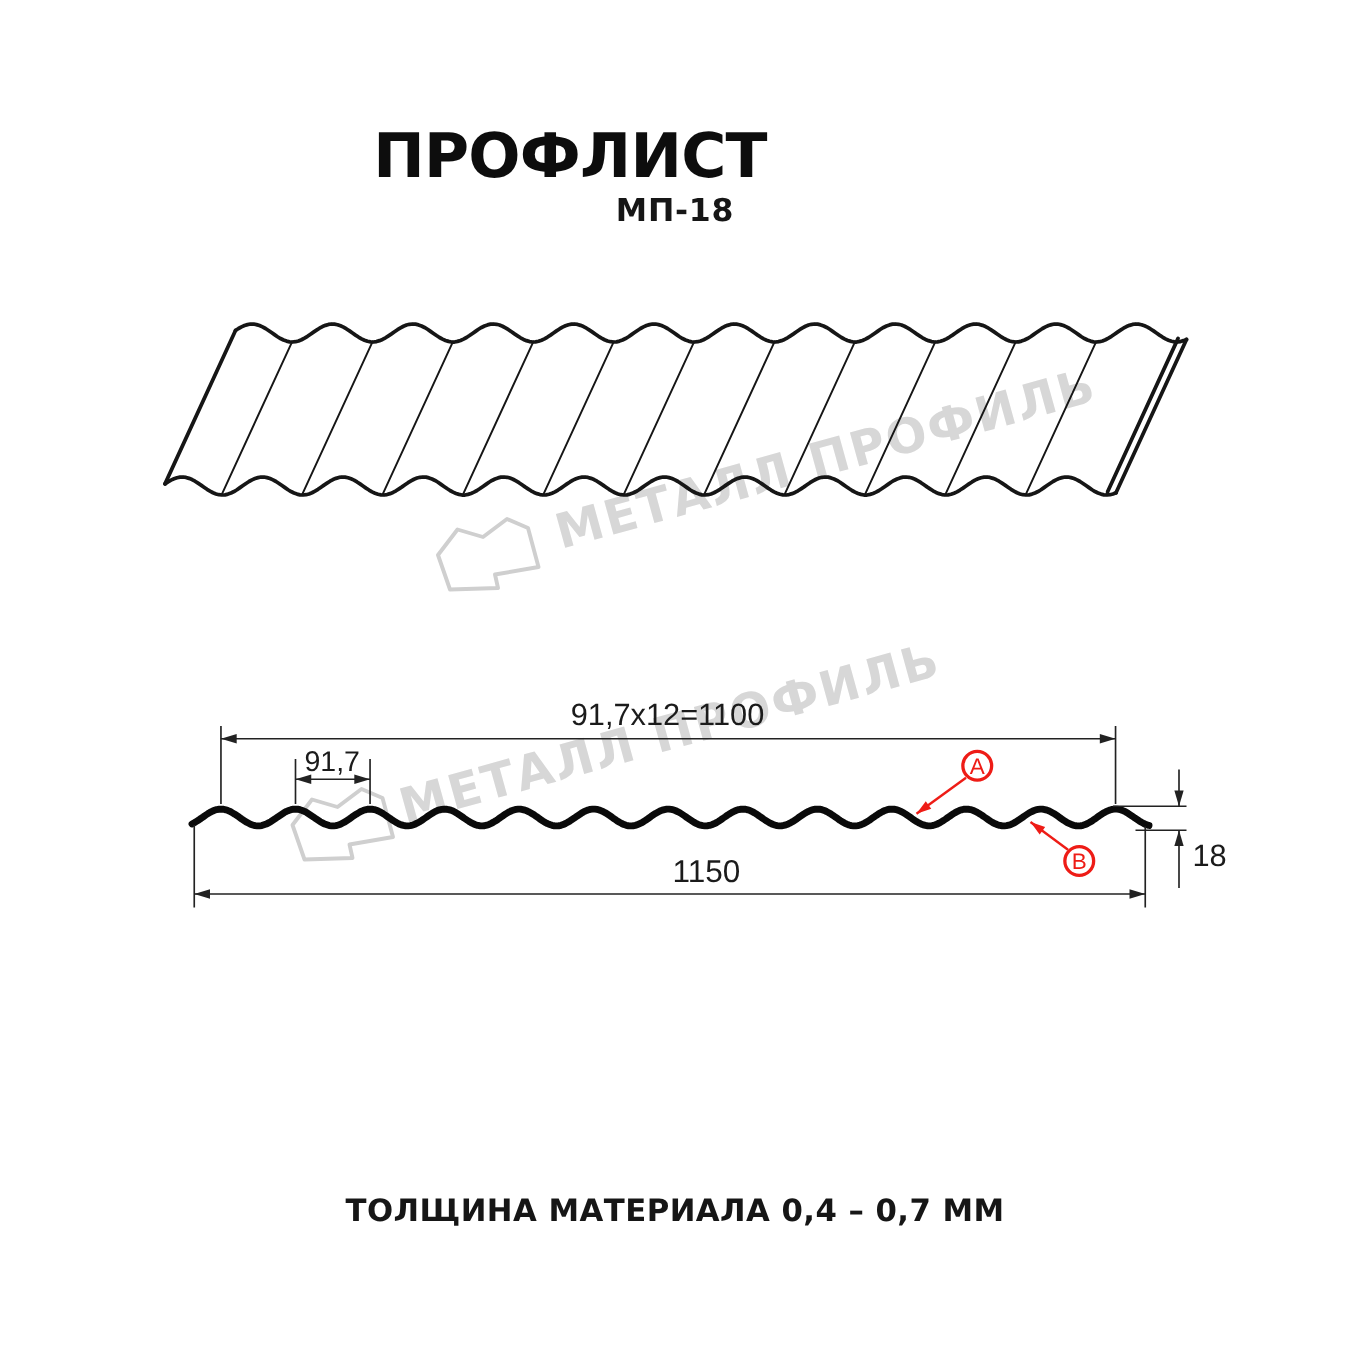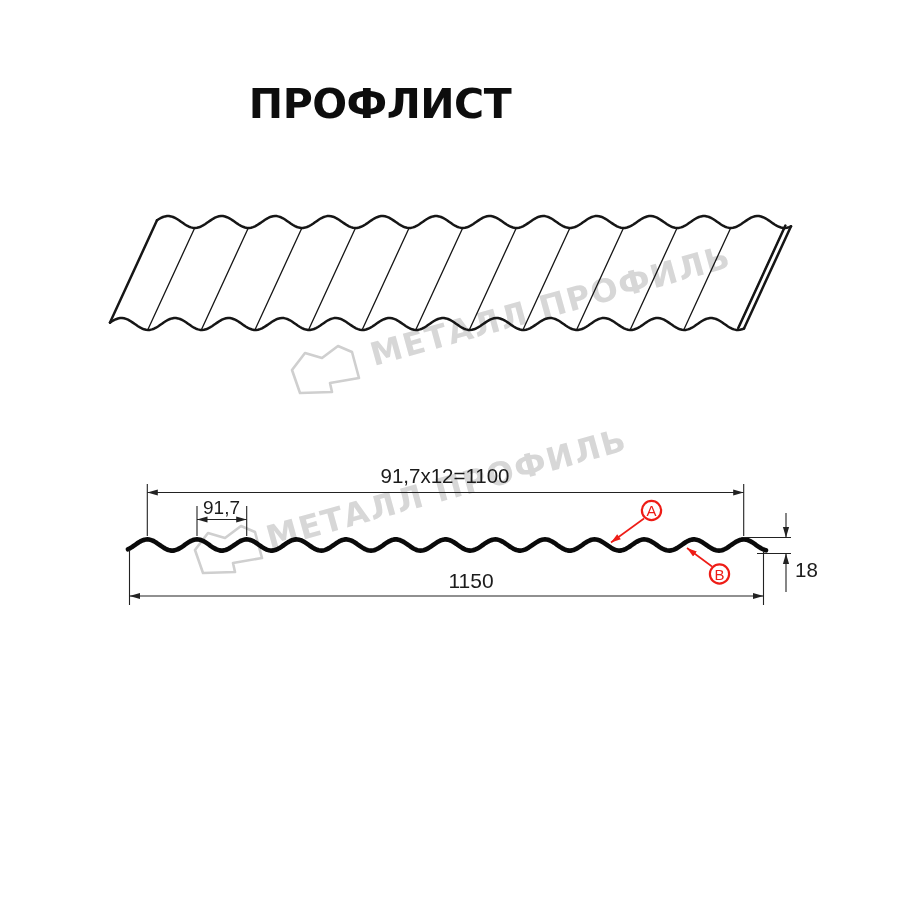--- a/index.html
+++ b/index.html
@@ -46,20 +46,21 @@
     font-family:"Liberation Sans","DejaVu Sans",sans-serif;font-size:15px;font-weight:500;
     fill:var(--accent_red);text-anchor:middle;
   }
 </style>
 </head>
 <body>
 
 <div class="page">
 
   <div class="title">ПРОФЛИСТ</div>
+  <div class="subtitle">МП-18</div>
 
   <svg class="drawing" width="900" height="900" viewBox="0 0 900 900">
     <defs>
       <marker id="mArr" markerUnits="userSpaceOnUse" markerWidth="12" markerHeight="8" refX="11" refY="4" orient="auto-start-reverse">
         <path class="arrow-ink" d="M0.5,0.9 L11,4 L0.5,7.1 Z"></path>
       </marker>
       <marker id="mArrRed" markerUnits="userSpaceOnUse" markerWidth="11" markerHeight="8" refX="10.2" refY="4" orient="auto-start-reverse">
         <path class="arrow-red" d="M0.3,0.9 L10.2,4 L0.3,7.1 Z"></path>
       </marker>
     </defs>
@@ -113,13 +114,14 @@
       <circle class="red-ring" cx="651.5" cy="510.5" r="9.6"></circle>
       <text class="callout-letter" x="651.5" y="516">A</text>
     </g>
     <g>
       <line class="red-line" x1="712" y1="566.5" x2="687" y2="548" marker-end="url(#mArrRed)"></line>
       <circle class="red-ring" cx="719.5" cy="574" r="9.6"></circle>
       <text class="callout-letter" x="719.5" y="579.5">B</text>
     </g>
   </svg>
 
+  <div class="footer-note">ТОЛЩИНА МАТЕРИАЛА 0,4 – 0,7 ММ</div>
 </div>
 
 </body></html>

